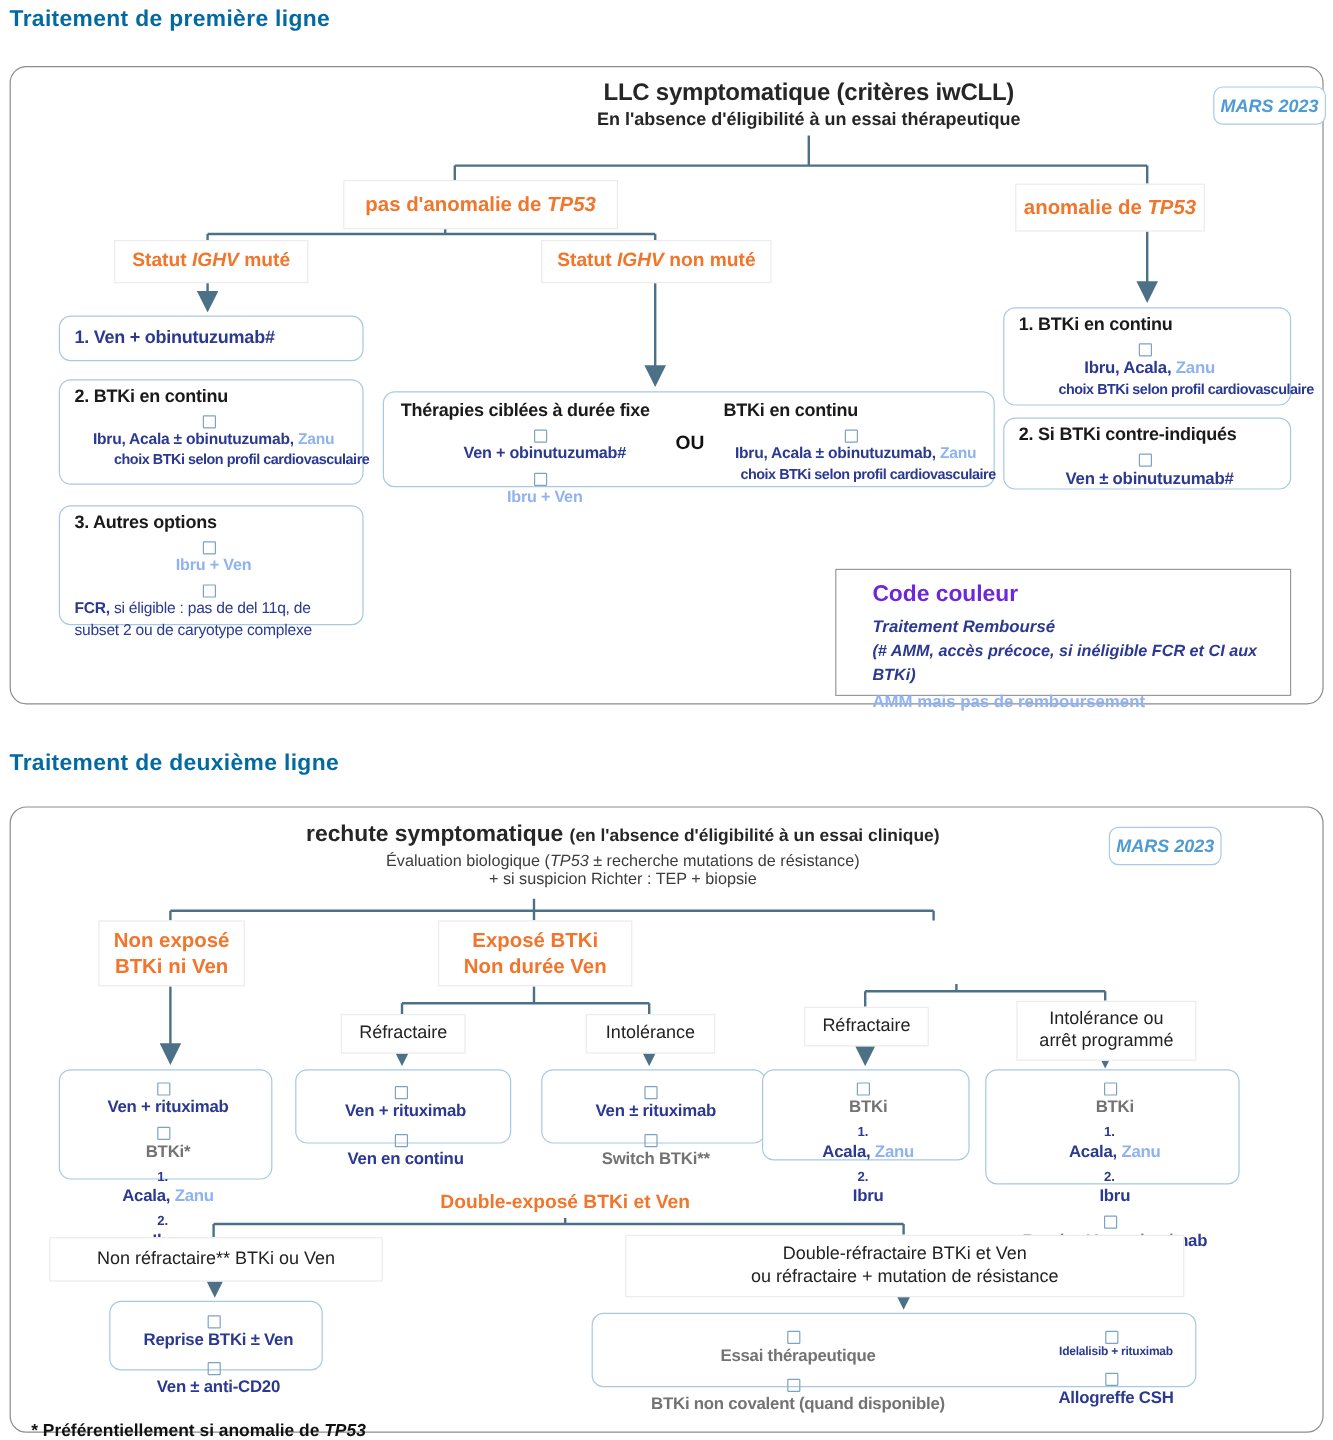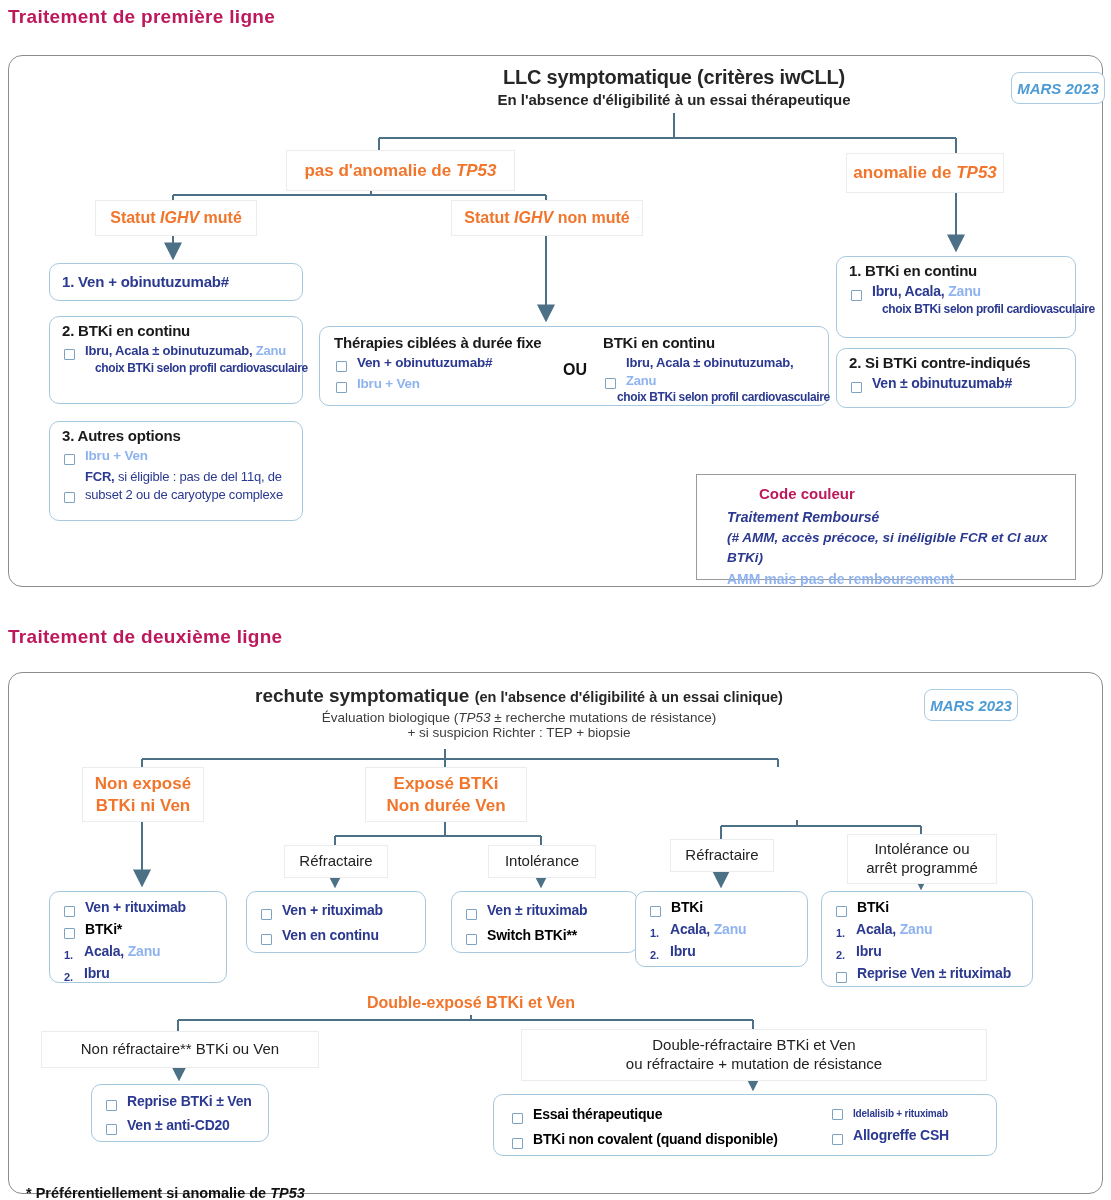--- a/index.html
+++ b/index.html
@@ -1,44 +1,44 @@
 <!DOCTYPE html>
 <html><head>
 <meta charset="utf-8">
 <style>
   html,body{margin:0;padding:0;background:#fff;}
   .page{position:relative;width:1111px;height:1200px;background:#fff;font-family:"Liberation Sans",sans-serif;overflow:hidden;}
-  .sec-title{position:absolute;font-size:19px;font-weight:bold;color:#be185d;letter-spacing:.3px;z-index:3;}
+  .sec-title{position:absolute;font-size:19px;font-weight:bold;color:#0369a1;letter-spacing:.3px;z-index:3;}
   .panel{position:absolute;background:#fff;border:1.6px solid #8C8C8C;border-radius:14px;}
   svg.wires{position:absolute;left:0;top:0;z-index:1;}
   .chip{position:absolute;background:#fff;border:1px solid #ECECEC;display:flex;flex-direction:column;align-items:center;justify-content:center;text-align:center;z-index:2;line-height:1.25;}
   .chip .ln{white-space:pre-wrap;}
   .org{color:#F1752B;font-weight:bold;}
   .f17{font-size:17px;}
   .chip.blk{color:#222;font-size:15px;font-weight:normal;}
   .leaf{position:absolute;background:#fff;border:1.6px solid #A6C9E0;border-radius:10px;z-index:2;padding:5px 8px 5px 12px;box-sizing:border-box;}
   .h{font-weight:bold;color:#1a1a1a;font-size:15px;letter-spacing:-.2px;}
-  .row{display:flex;align-items:flex-end;margin-top:3px;}
+  .row{display:flex;align-items:center;margin-top:3px;flex-direction:column;}
   .sq{flex:0 0 auto;width:9px;height:9px;border:1.6px solid #7EA3C2;border-radius:1px;margin:4px 10px 0 2px;}
   .num{flex:0 0 auto;width:22px;font-size:11px;font-weight:bold;color:#2B3990;padding:3px 0 0 2px;box-sizing:border-box;}
   .t{font-size:13.5px;font-weight:bold;color:#2B3990;letter-spacing:-.2px;white-space:pre-wrap;line-height:1.35;}
   .lb{color:#8FB3F0;}
-  .bk{color:#000000;}
+  .bk{color:#737373;}
   .note{font-size:12px;font-weight:bold;color:#2B3990;letter-spacing:-.4px;margin:1px 0 0 33px;white-space:nowrap;}
   .it{font-style:italic;}
   .badge{position:absolute;border:1.6px solid #A9CBE3;border-radius:8px;color:#4E9BD4;font-weight:bold;font-style:italic;font-size:15px;display:flex;align-items:center;justify-content:center;z-index:2;background:#fff;}
   .ptitle{position:absolute;text-align:center;z-index:2;color:#262626;}
   .ptitle .m{font-size:20px;font-weight:bold;letter-spacing:-.2px;display:block;}
   .ptitle .s{font-size:15px;font-weight:bold;display:block;margin-top:2px;}
   .ptitle2{position:absolute;text-align:center;z-index:2;color:#262626;}
   .ptitle2 .m2{font-size:19px;font-weight:bold;}
   .ptitle2 .paren{font-size:14.5px;font-weight:bold;}
   .ptitle2 .sub{font-size:13.5px;color:#3c3c3c;margin-top:3px;white-space:pre-wrap;}
   .legend{position:absolute;border:1.5px solid #9A9A9A;background:#fff;padding:10px 12px 8px 30px;box-sizing:border-box;z-index:2;}
-  .legend .l1{font-size:15px;font-weight:bold;color:#be185d;margin-bottom:5px;margin-left:32px;}
+  .legend .l1{font-size:19px;font-weight:bold;color:#6d28d9;margin-bottom:5px;}
   .legend .l2{font-size:13.5px;font-weight:bold;color:#2B3990;line-height:1.5;font-style:italic;}
   .legend .l4{font-size:14px;font-weight:bold;color:#8FB3F0;line-height:1.5;}
   .fn{position:absolute;font-size:14.5px;font-weight:bold;color:#111;line-height:1.45;z-index:2;white-space:pre-wrap;}
   .ou{position:absolute;font-size:16px;font-weight:bold;color:#111;z-index:3;}
   .abs{position:absolute;}
   .ctr{}
 </style>
 </head>
 <body>
 

